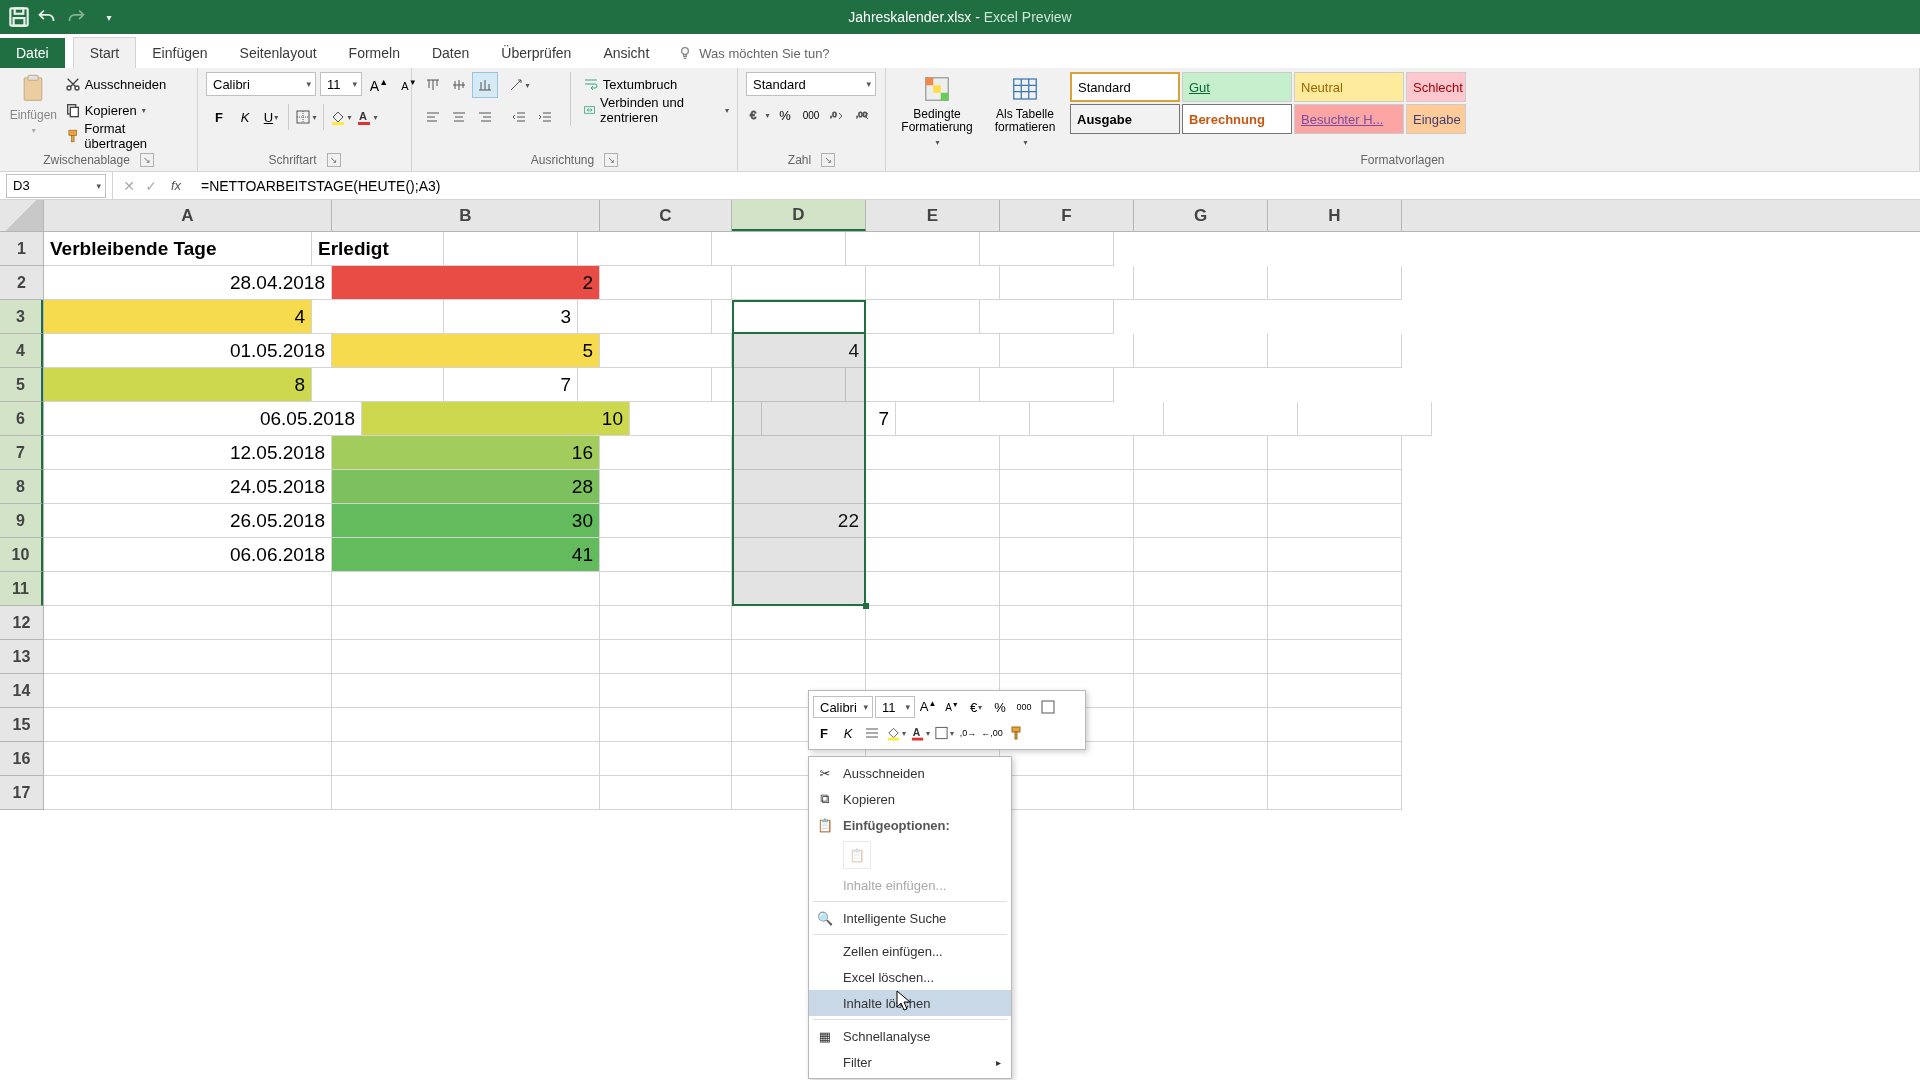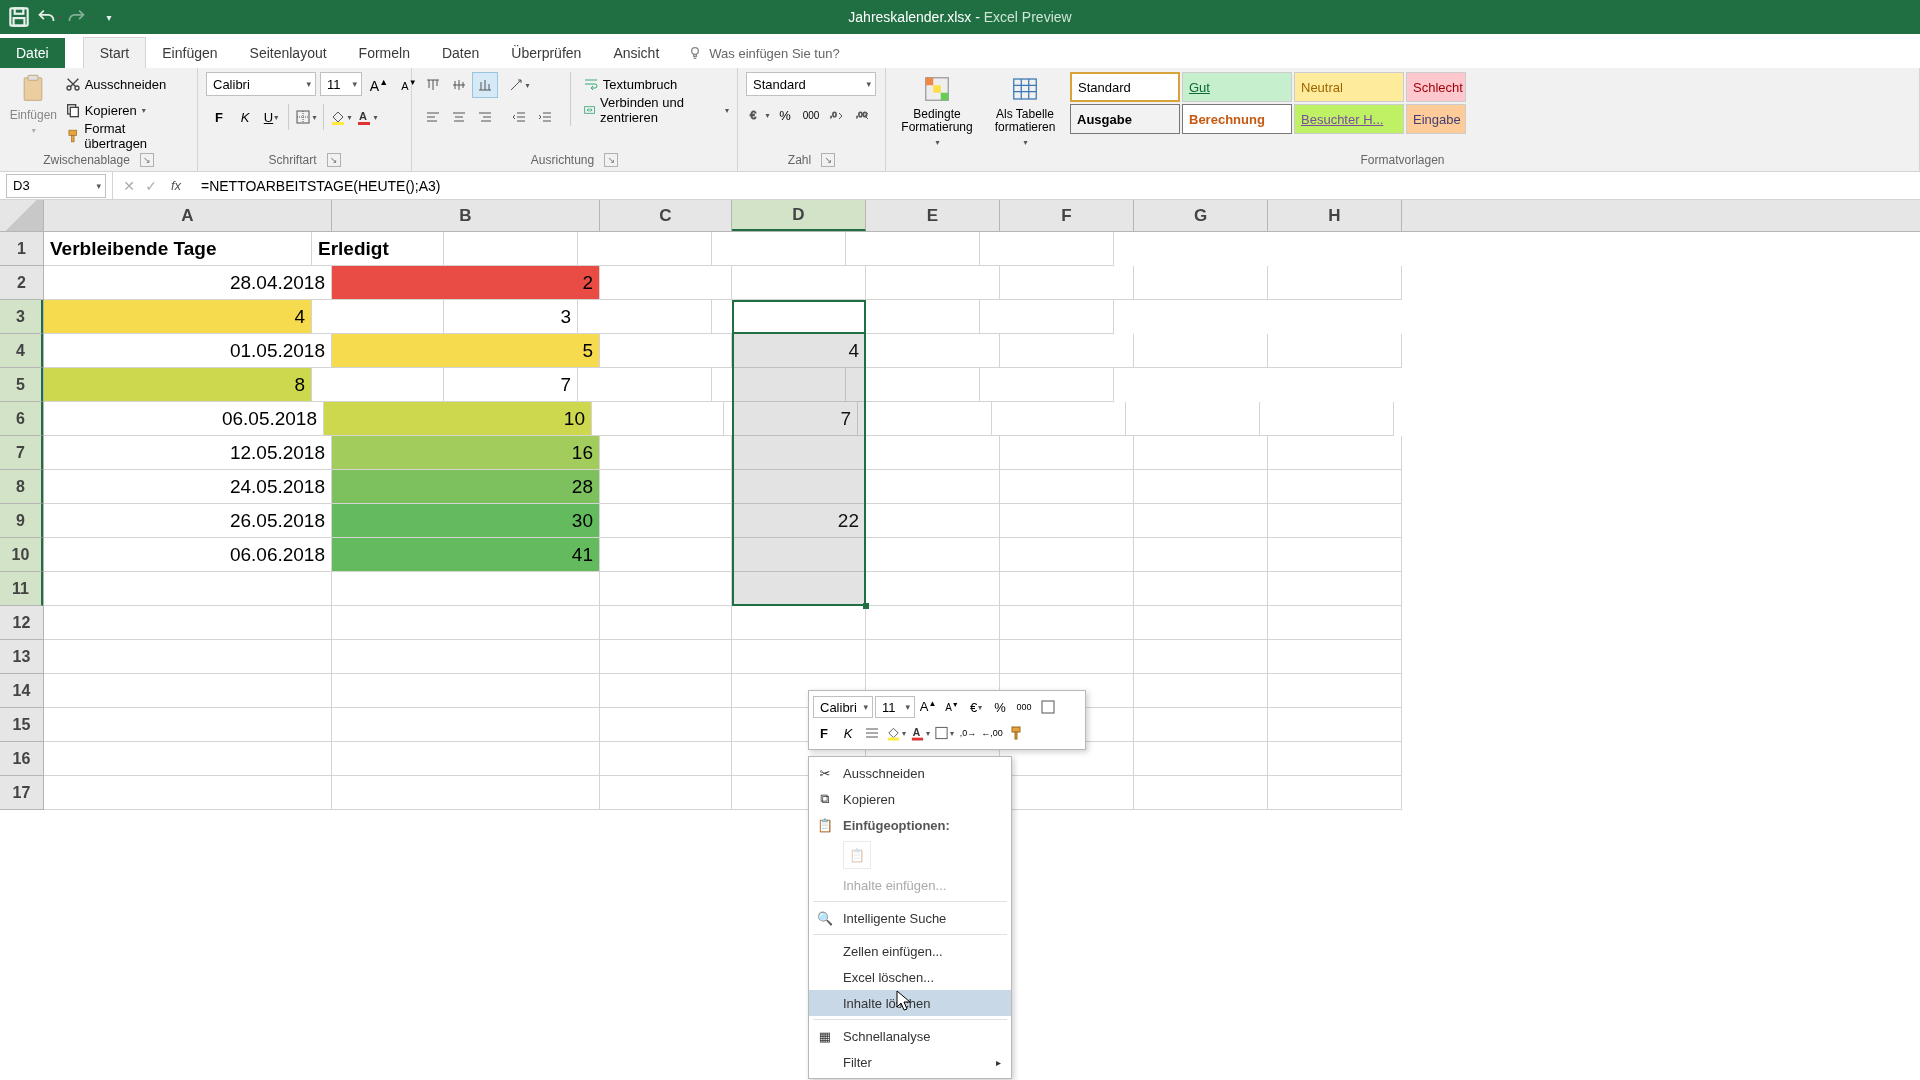--- a/index.html
+++ b/index.html
@@ -9,21 +9,21 @@
 .titlebar { height: 34px; background: #1f6f43; color: #fff; display: flex; align-items: center; padding: 0 6px; position: relative; }
 .qat { display: flex; gap: 4px; align-items: center; }
 .qat-btn { width: 26px; height: 26px; display: flex; align-items: center; justify-content: center; color: #fff; opacity: .9; }
 .qat-btn.dim { opacity: .45; }
 .title-center { position: absolute; left: 50%; transform: translateX(-50%); font-size: 14px; }
 .title-center .app { color: #cfe6d7; }
 
 
 .menutabs { height: 34px; background: #fff; display: flex; align-items: flex-end; border-bottom: 0; }
 .menutab { padding: 7px 16px 7px; font-size: 14px; color: #3a3a3a; border-bottom: 0; cursor: default; }
-.menutab.file { background: #1f6f43; color: #fff; margin-right: 18px; }
+.menutab.file { background: #1f6f43; color: #fff; margin-right: 8px; }
 .menutab.active { background: #f1f1f1; border-top: 1px solid #d4d4d4; border-left: 1px solid #d4d4d4; border-right: 1px solid #d4d4d4; }
 .tellme { display: flex; align-items: center; gap: 6px; color: #666; padding: 7px 12px; }
 .tellme svg { width: 16px; height: 16px; }
 
 
 .ribbon { height: 104px; background: #f1f1f1; border-bottom: 1px solid #d4d4d4; display: flex; }
 .group { border-right: 1px solid #d4d4d4; padding: 4px 8px 0; display: flex; flex-direction: column; position: relative; }
 .group-body { flex: 1; display: flex; align-items: flex-start; gap: 6px; }
 .group-label { text-align: center; font-size: 12px; color: #666; padding: 2px 0 4px; display: flex; justify-content: center; gap: 4px; }
 .dlauncher { width: 14px; height: 14px; border: 1px solid #b0b0b0; display: inline-flex; align-items: center; justify-content: center; font-size: 9px; color: #777; margin-left: 6px; }
@@ -149,21 +149,21 @@
   <div class="menutab">Formeln</div>
   <div class="menutab">Daten</div>
   <div class="menutab">Überprüfen</div>
   <div class="menutab">Ansicht</div>
   <div class="tellme">
     <svg viewBox="0 0 24 24" fill="none" stroke="#888" stroke-width="2">
         <circle cx="12" cy="9" r="5"></circle>
         <path d="M10 14v3h4v-3"></path>
         <path d="M10 20h4"></path>
       </svg>
-    <span>Was einfügen Sie tun?</span>
+    <span>Was möchten Sie tun?</span>
   </div>
 </div>
 
 <div class="ribbon">
 
   <div class="group" style="width:198px;">
     <div class="group-body">
       <div class="bigbtn">
         <svg viewBox="0 0 24 24" fill="#e8a33d" stroke="#9a6b1e" stroke-width="1">
             <rect x="5" y="3" width="14" height="18" rx="1"></rect>
@@ -418,21 +418,21 @@
               <span>Schlecht</span>
             </div>
         </div>
         <div style="display:flex;gap:2px;">
           <div class="stylebox" style="background:#f2f2f2;border:1px solid #777;">
               <b>Ausgabe</b>
             </div>
           <div class="stylebox" style="background:#fff;border:1px solid #777;color:#c65911;">
               <b>Berechnung</b>
             </div>
-          <div class="stylebox" style="background:#bef264;color:#7b4ca0;text-decoration:underline;">
+          <div class="stylebox" style="background:#fca5a5;color:#7b4ca0;text-decoration:underline;">
               <span>Besuchter H...</span>
             </div>
           <div class="stylebox" style="background:#ffcc99;color:#3f3f76;width:60px;overflow:hidden;">
               <span>Eingabe</span>
             </div>
         </div>
       </div>
     </div>
     <div class="group-label">
         <span>Formatvorlagen</span>
@@ -528,21 +528,21 @@
         <div class="row">
           <div class="cell num cf-yg" style="width:268px;">8</div>
           <div class="cell" style="width:132px;"></div>
           <div class="cell num" style="width:134px;">7</div>
           <div class="cell" style="width:134px;"></div>
           <div class="cell" style="width:134px;"></div>
           <div class="cell" style="width:134px;"></div>
           <div class="cell" style="width:134px;"></div>
         </div>
         <div class="row">
-          <div class="cell num" style="width:280px;">06.05.2018</div>
+          <div class="cell num" style="width:318px;">06.05.2018</div>
           <div class="cell num cf-yg" style="width:268px;">10</div>
           <div class="cell" style="width:132px;"></div>
           <div class="cell num" style="width:134px;">7</div>
           <div class="cell" style="width:134px;"></div>
           <div class="cell" style="width:134px;"></div>
           <div class="cell" style="width:134px;"></div>
           <div class="cell" style="width:134px;"></div>
         </div>
         <div class="row">
           <div class="cell num" style="width:288px;">12.05.2018</div>

